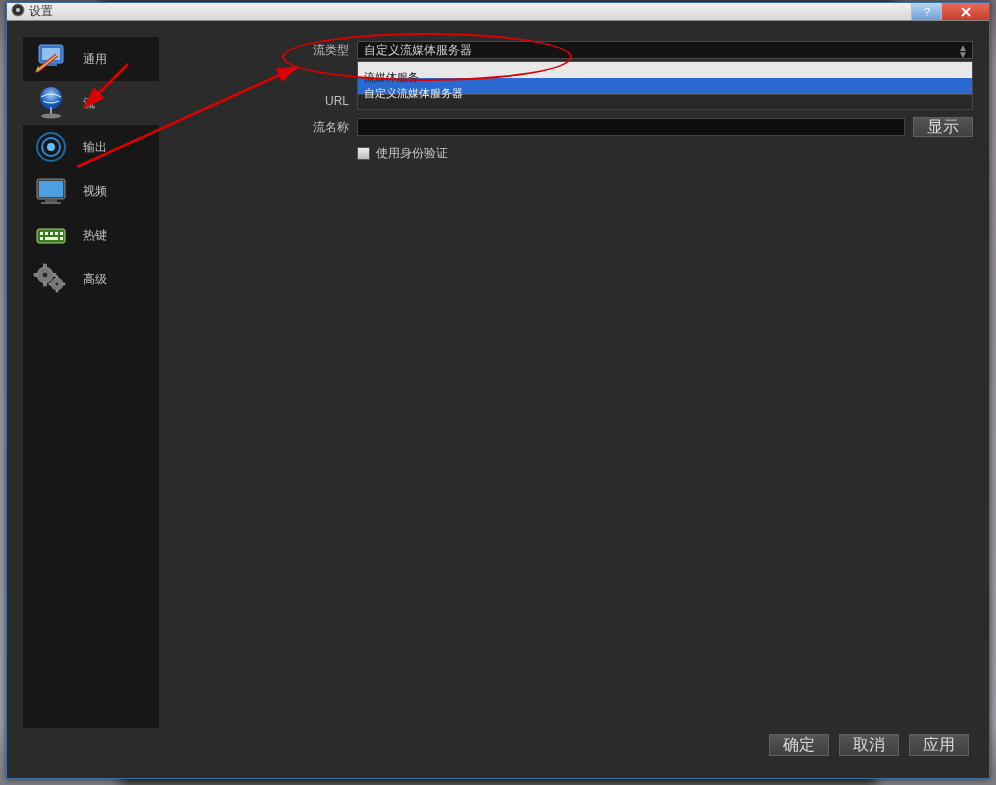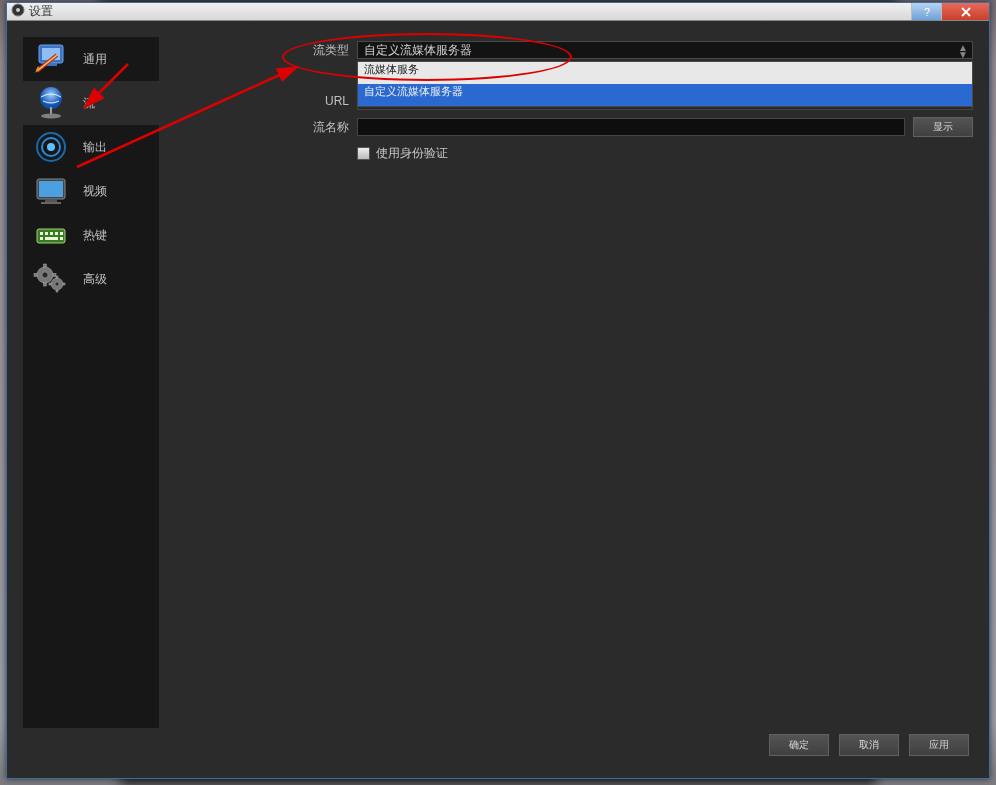--- a/index.html
+++ b/index.html
@@ -61,35 +61,35 @@
     position:relative; flex:1; height:18px;
     background:#131313; border:1px solid #4a4a4a; color:#d0d0d0;
     display:flex; align-items:center; padding:0 6px;
   }
   .select-box .spinner { position:absolute; right:4px; top:2px; color:#888; font-size:10px; line-height:7px; }
 
   .dropdown-panel {
     position:absolute; left:190px; right:0; top:24px;
     border:1px solid #4a4a4a; z-index:5;
   }
-  .dropdown-panel .opt { height:22px; line-height:14px; padding:0 6px; font-size:11px; }
+  .dropdown-panel .opt { height:14px; line-height:14px; padding:8px 6px; font-size:11px; }
   .dropdown-panel .opt.n { background:#e8e8e8; color:#222; }
   .dropdown-panel .opt.h { background:#2a6ad0; color:#eee; }
 
   .hr { height:1px; background:#4a4a4a; margin:6px 0 18px 190px; }
 
   .text-input {
     flex:1; height:18px; background:#282828; border:1px solid #454545;
   }
   .dark-input { background:#0e0e0e; }
 
   .small-btn {
     width:60px; height:20px; background:linear-gradient(#545454,#404040);
     border:1px solid #606060; color:#d8d8d8; display:flex; align-items:center; justify-content:center;
-    font-size:10px;
+    font-size:16px;
     text-align:right;
   }
 
   .checkbox {
     width:13px; height:13px; background:linear-gradient(#eee,#bbb); border:1px solid #555;
   }
 
   .footer {
     height:34px; display:flex; justify-content:flex-end; align-items:center; gap:10px; padding-right:4px;
   }

